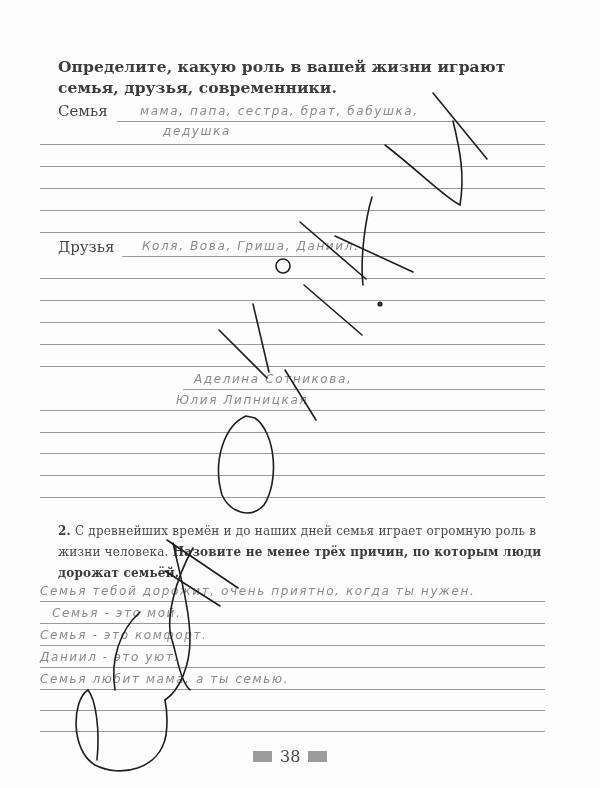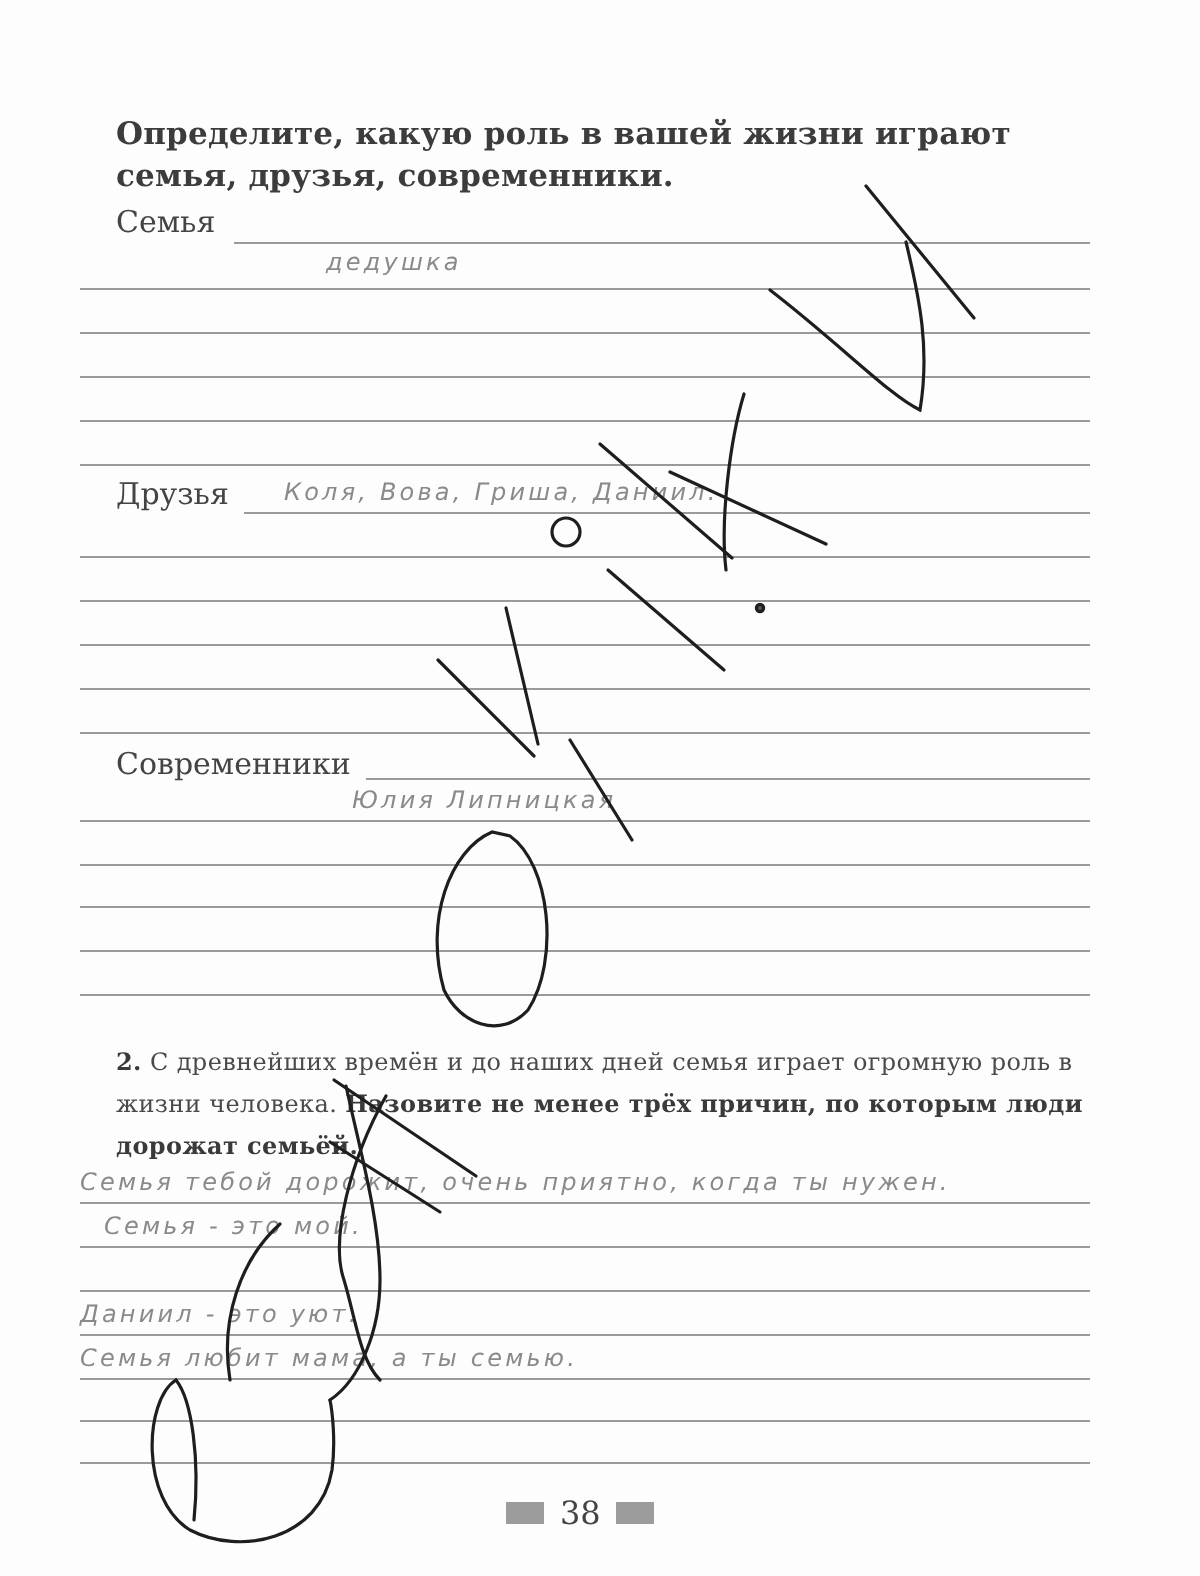--- a/index.html
+++ b/index.html
@@ -41,53 +41,55 @@
 </style>
 </head>
 <body>
 
 <div class="page">
 
   <div class="task-title">Определите, какую роль в вашей жизни играют семья, друзья, современники.</div>
 
   <div class="label" style="left:58px;top:102px;">Семья</div>
   <div class="rule" style="left:117px;top:121px;width:428px;"></div>
+  <div class="hw" style="left:140px;top:104px;">мама, папа, сестра, брат, бабушка,</div>
   <div class="hw" style="left:163px;top:124px;">дедушка</div>
   <div class="rule" style="left:40px;top:144px;width:505px;"></div>
   <div class="rule" style="left:40px;top:166px;width:505px;"></div>
   <div class="rule" style="left:40px;top:188px;width:505px;"></div>
   <div class="rule" style="left:40px;top:210px;width:505px;"></div>
   <div class="rule" style="left:40px;top:232px;width:505px;"></div>
 
   <div class="label" style="left:58px;top:238px;">Друзья</div>
   <div class="rule" style="left:122px;top:256px;width:423px;"></div>
   <div class="hw" style="left:142px;top:239px;">Коля, Вова, Гриша, Даниил.</div>
   <div class="rule" style="left:40px;top:278px;width:505px;"></div>
   <div class="rule" style="left:40px;top:300px;width:505px;"></div>
   <div class="rule" style="left:40px;top:322px;width:505px;"></div>
   <div class="rule" style="left:40px;top:344px;width:505px;"></div>
   <div class="rule" style="left:40px;top:366px;width:505px;"></div>
 
-  <div class="label" style="left:58px;top:373px;">Современники</div>
   <div class="rule" style="left:183px;top:389px;width:362px;"></div>
+  <div class="hw" style="left:194px;top:372px;">Аделина Сотникова,</div>
   <div class="hw" style="left:176px;top:393px;">Юлия Липницкая</div>
   <div class="rule" style="left:40px;top:410px;width:505px;"></div>
   <div class="rule" style="left:40px;top:432px;width:505px;"></div>
   <div class="rule" style="left:40px;top:453px;width:505px;"></div>
   <div class="rule" style="left:40px;top:475px;width:505px;"></div>
   <div class="rule" style="left:40px;top:497px;width:505px;"></div>
 
   <div class="task2">
     <b>2.</b><span> С древнейших времён и до наших дней семья играет огромную роль в жизни человека. </span><b>Назовите не менее трёх причин, по которым люди дорожат семьёй.</b>
   </div>
 
   <div class="hw" style="left:40px;top:584px;">Семья тебой дорожит, очень приятно, когда ты нужен.</div>
   <div class="rule" style="left:40px;top:601px;width:505px;"></div>
   <div class="hw" style="left:52px;top:606px;">Семья - это мой.</div>
   <div class="rule" style="left:40px;top:623px;width:505px;"></div>
+  <div class="hw" style="left:40px;top:628px;">Семья - это комфорт.</div>
   <div class="rule" style="left:40px;top:645px;width:505px;"></div>
   <div class="hw" style="left:40px;top:650px;">Даниил - это уют.</div>
   <div class="rule" style="left:40px;top:667px;width:505px;"></div>
   <div class="hw" style="left:40px;top:672px;">Семья любит мама, а ты семью.</div>
   <div class="rule" style="left:40px;top:689px;width:505px;"></div>
   <div class="rule" style="left:40px;top:710px;width:505px;"></div>
   <div class="rule" style="left:40px;top:731px;width:505px;"></div>
 
   <div class="pg-footer">
     <div class="pg-box"></div>

